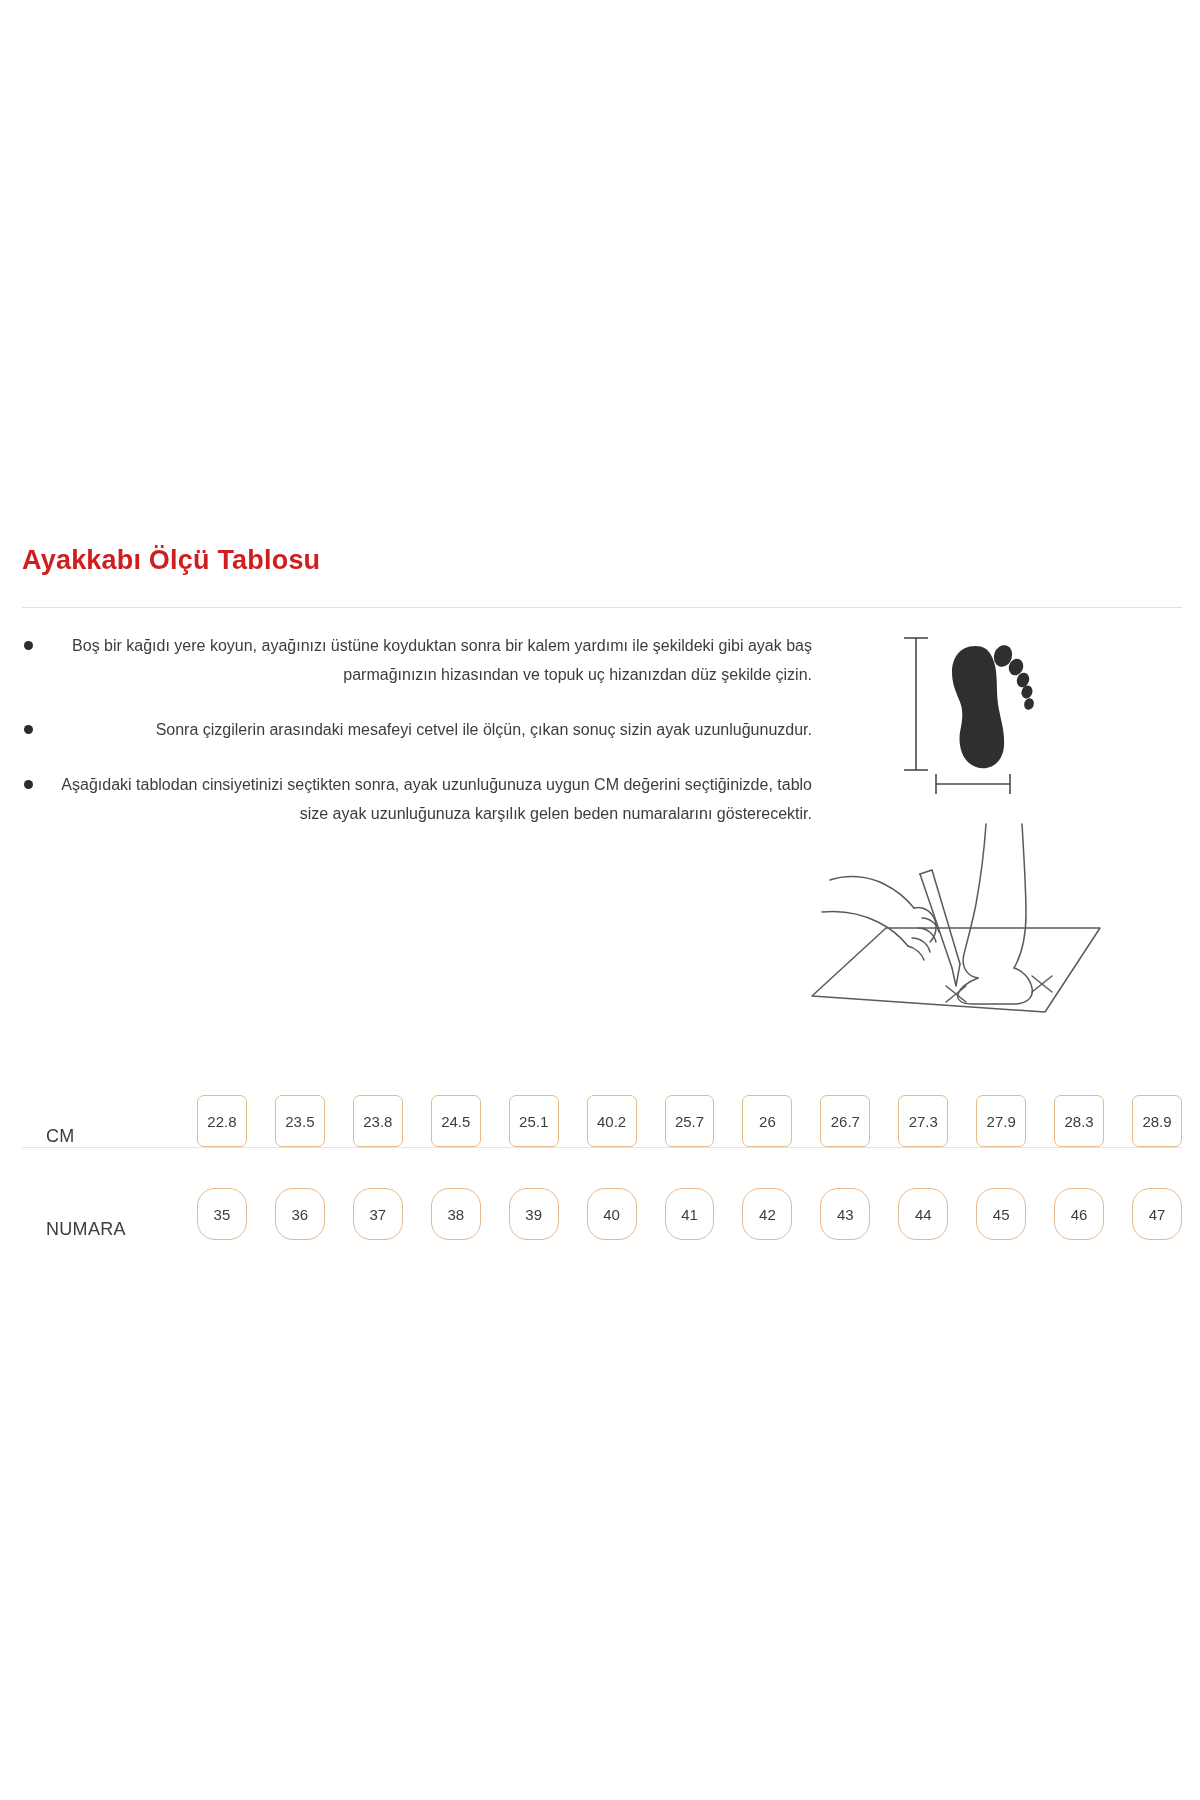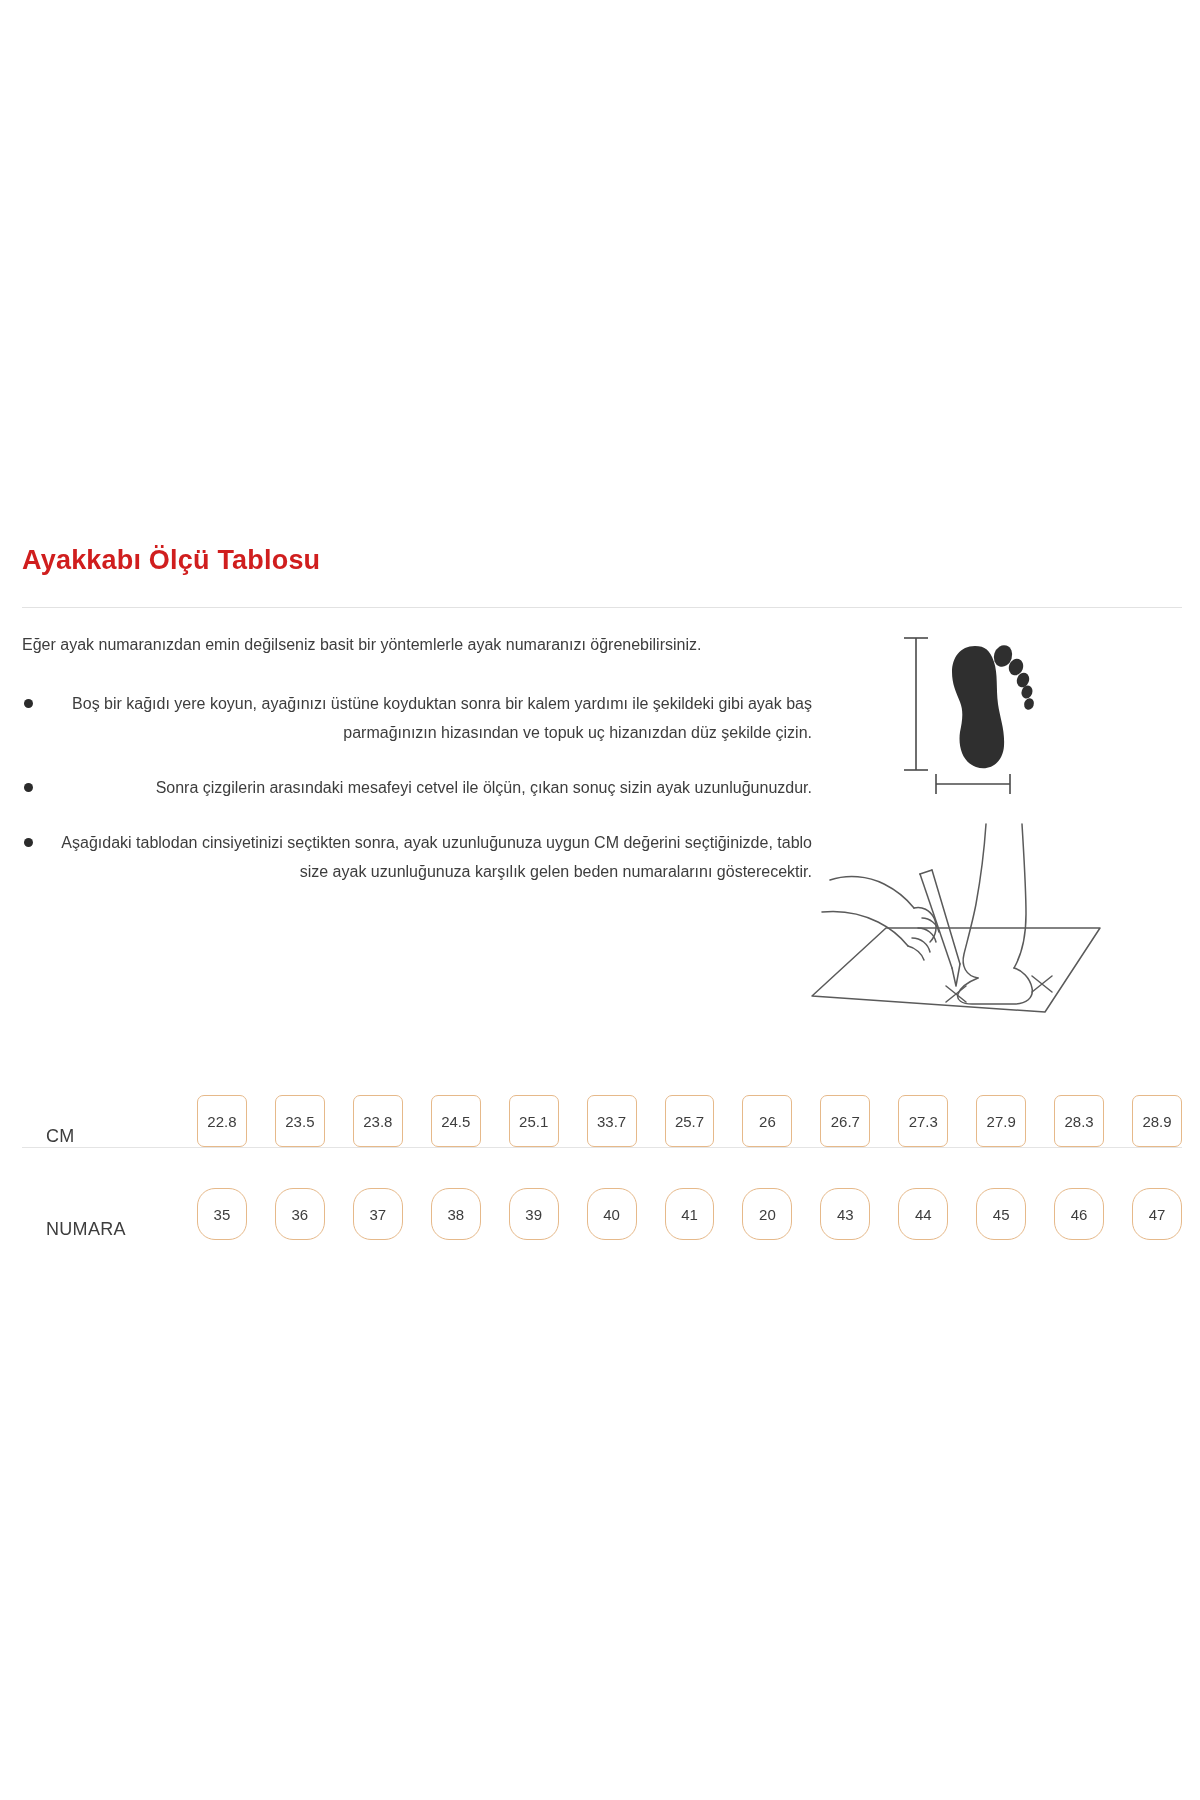--- a/index.html
+++ b/index.html
@@ -154,21 +154,20 @@
 </style>
 </head>
 <body>
 
 <div class="page">
 
   <h1 class="title">Ayakkabı Ölçü Tablosu</h1>
   <div class="title-rule"></div>
 
   <div class="text-col">
-    <p class="intro">Eğer ayak numaranızdan emin değilseniz basit bir yöntemlerle ayak numaranızı öğrenebilirsiniz.</p>
 
     <div class="bullet">
       <span class="dot"></span>
       <span>Boş bir kağıdı yere koyun, ayağınızı üstüne koyduktan sonra bir kalem yardımı ile şekildeki gibi ayak baş parmağınızın hizasından ve topuk uç hizanızdan düz şekilde çizin.</span>
     </div>
 
     <div class="bullet">
       <span class="dot"></span>
       <span>Sonra çizgilerin arasındaki mesafeyi cetvel ile ölçün, çıkan sonuç sizin ayak uzunluğunuzdur.</span>
     </div>
@@ -235,21 +234,21 @@
   <div class="table-wrap">
 
     <div class="row">
       <div class="row-label">CM</div>
       <div class="cells">
         <div class="cell">22.8</div>
         <div class="cell">23.5</div>
         <div class="cell">23.8</div>
         <div class="cell">24.5</div>
         <div class="cell">25.1</div>
-        <div class="cell">33.7</div>
+        <div class="cell">40.2</div>
         <div class="cell">25.7</div>
         <div class="cell">26</div>
         <div class="cell">26.7</div>
         <div class="cell">27.3</div>
         <div class="cell">27.9</div>
         <div class="cell">28.3</div>
         <div class="cell">28.9</div>
       </div>
     </div>
 
@@ -258,21 +257,21 @@
     <div class="row">
       <div class="row-label">NUMARA</div>
       <div class="cells">
         <div class="cell num">35</div>
         <div class="cell num">36</div>
         <div class="cell num">37</div>
         <div class="cell num">38</div>
         <div class="cell num">39</div>
         <div class="cell num">40</div>
         <div class="cell num">41</div>
-        <div class="cell num">20</div>
+        <div class="cell num">42</div>
         <div class="cell num">43</div>
         <div class="cell num">44</div>
         <div class="cell num">45</div>
         <div class="cell num">46</div>
         <div class="cell num">47</div>
       </div>
     </div>
 
   </div>
 

